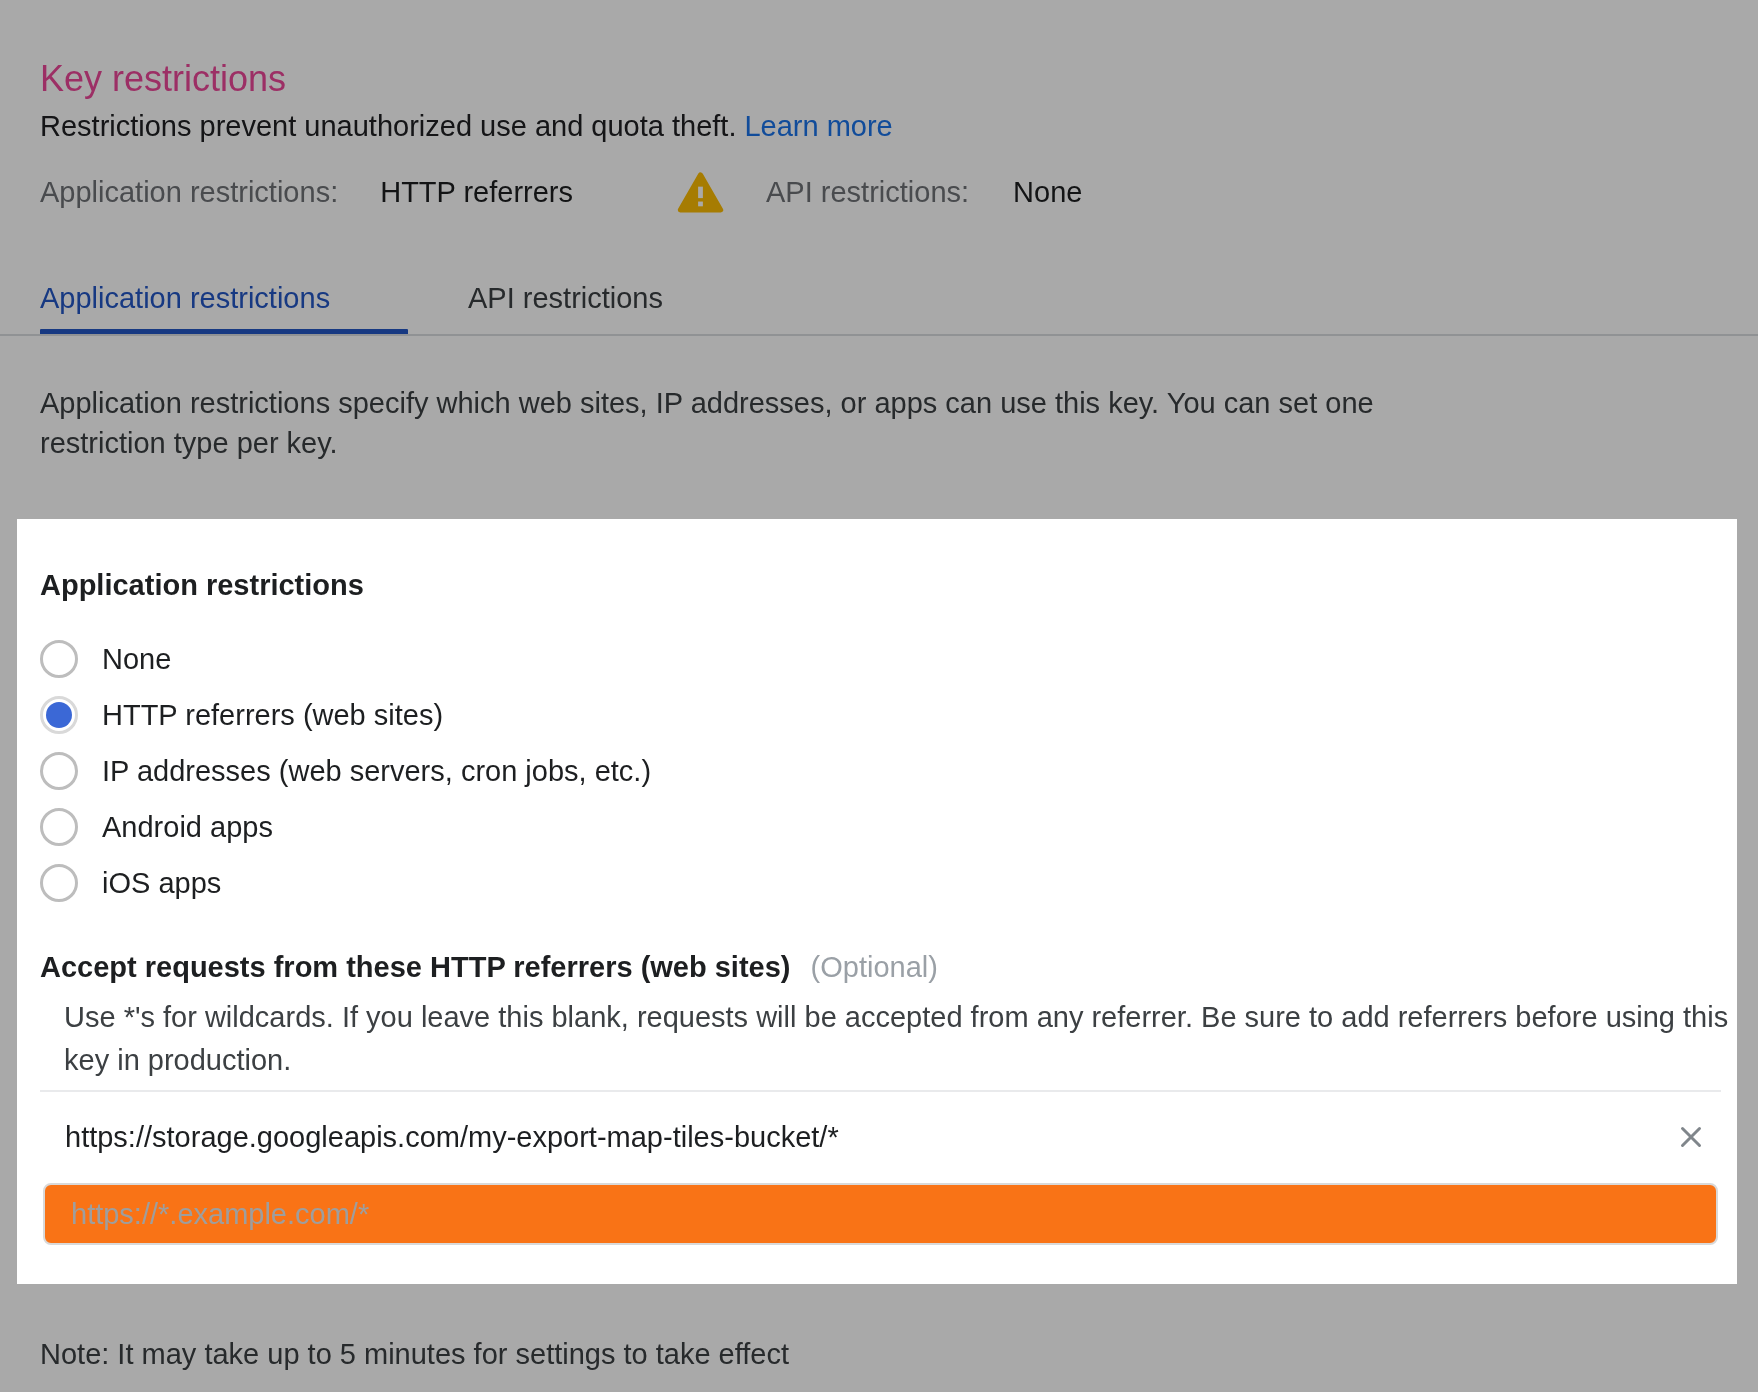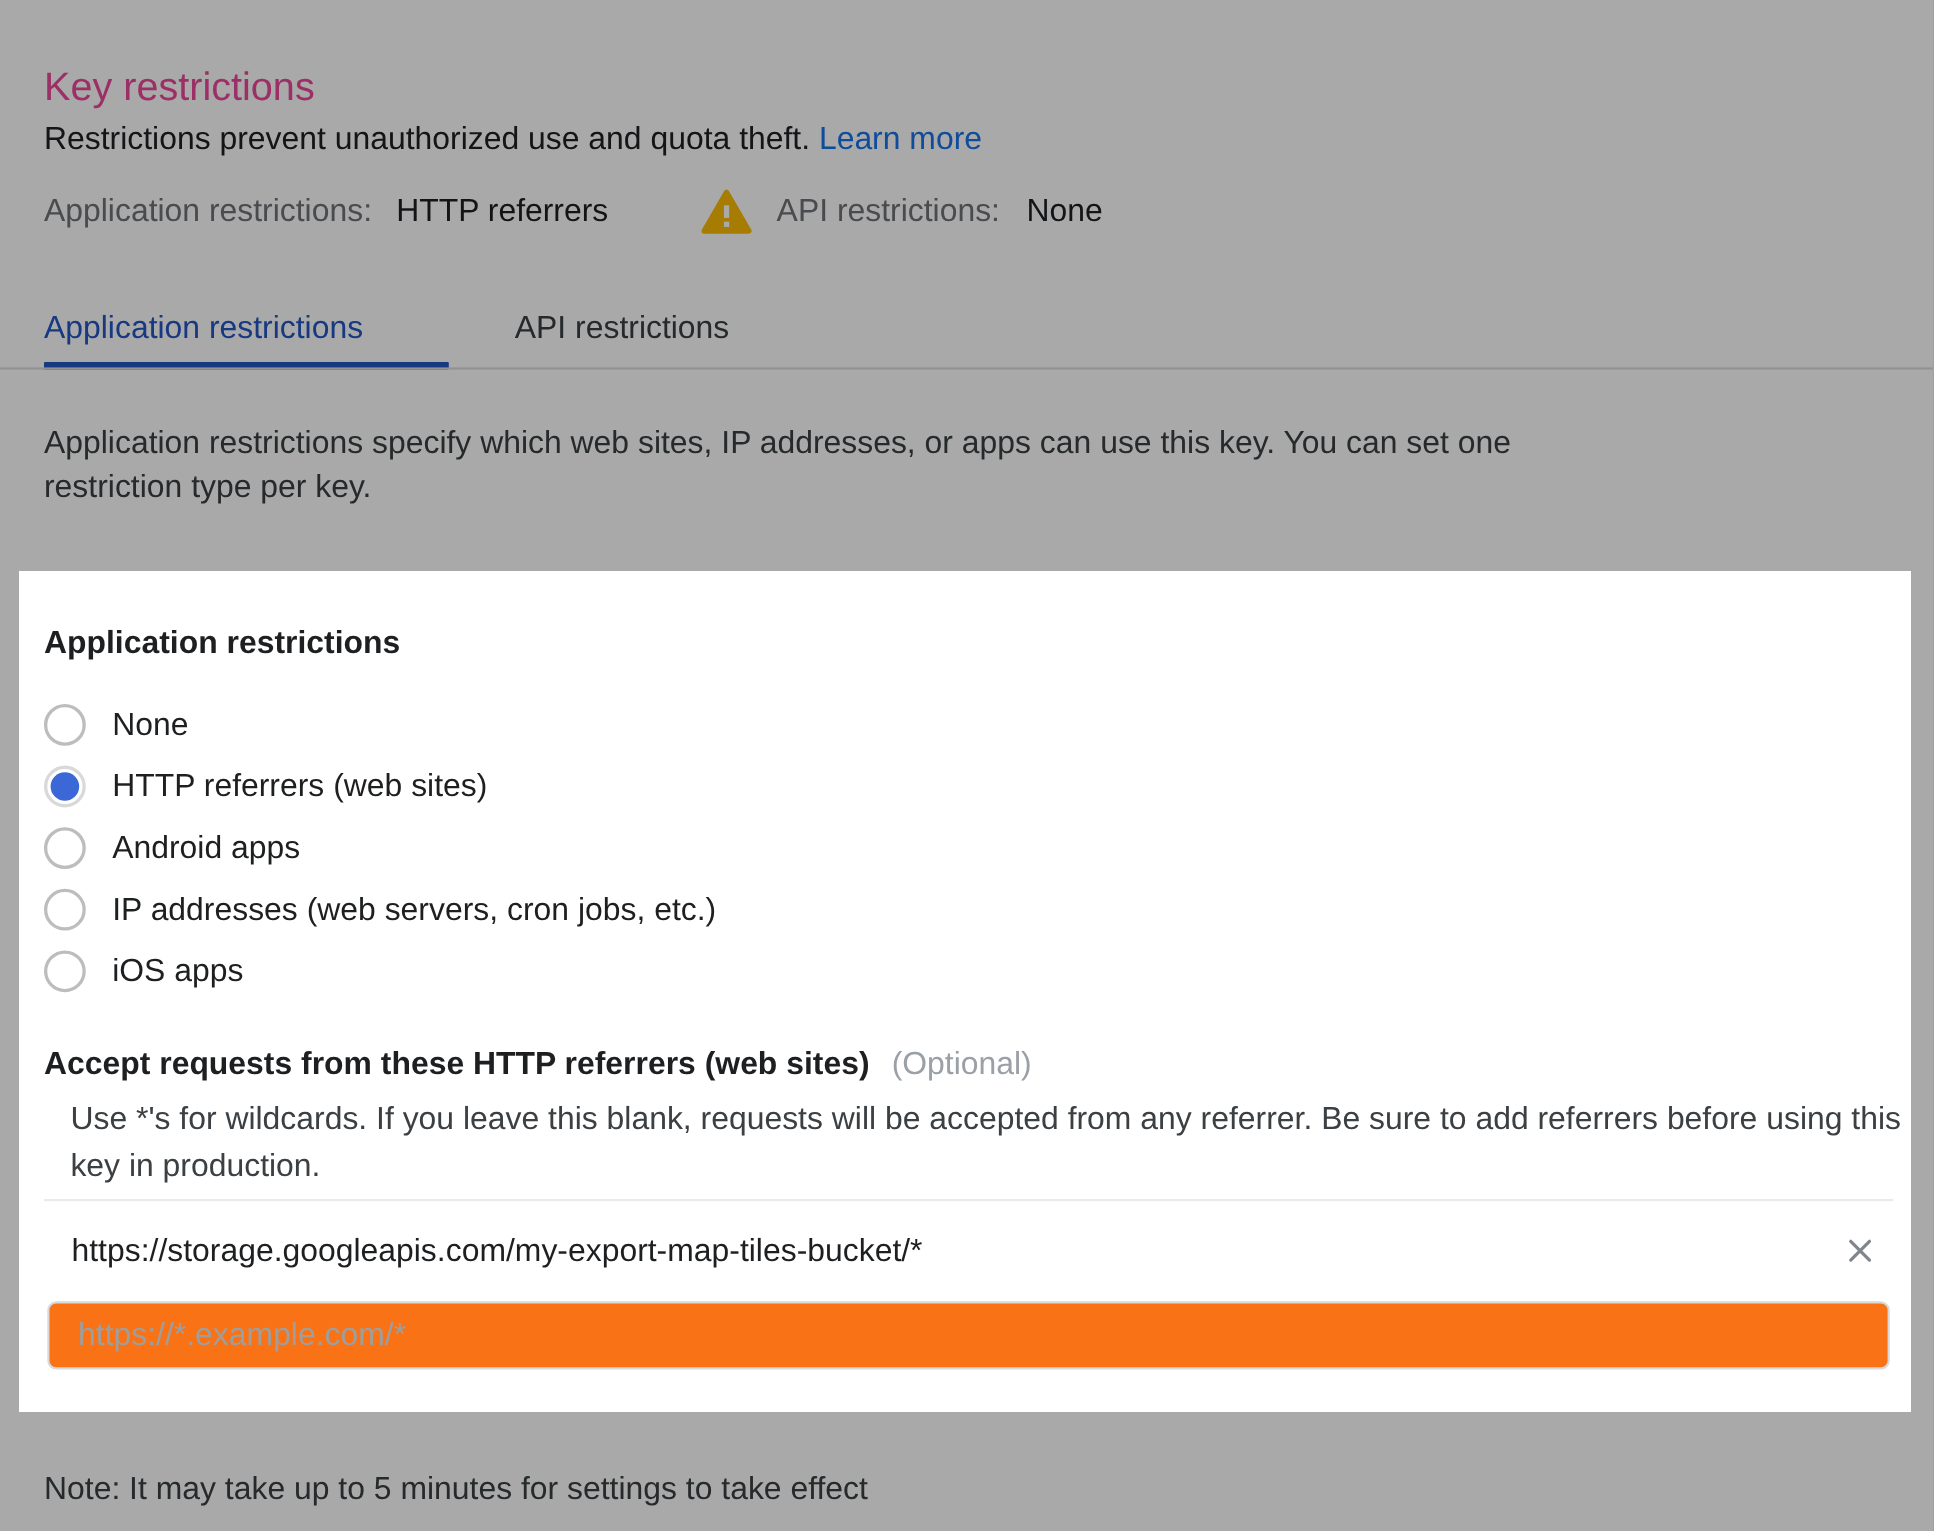--- a/index.html
+++ b/index.html
@@ -7,21 +7,21 @@
     position:relative;width:1758px;height:1392px;overflow:hidden;
     background:#ffffff;
     font-family:"Liberation Sans", sans-serif;
     color:#202124;
   }
   .abs{position:absolute;}
   
   .page-title{left:40px;top:34px;font-size:36px;font-weight:400;color:#ec4899;}
   .subtitle{left:40px;top:110px;font-size:29px;color:#202124;white-space:nowrap;}
   .subtitle a{color:#1A73E8;text-decoration:none;margin-left:8px;}
-  .summary-row{left:40px;top:171px;font-size:29px;display:flex;align-items:center;white-space:nowrap;}
+  .summary-row{left:40px;top:171px;font-size:29px;display:flex;align-items:center;white-space:nowrap;gap:20px;}
   .summary-label{color:#6f7276;}
   .summary-value{color:#1d1f21;margin-left:22px;}
   .warning-svg{margin-left:84px;display:block;}
   .summary-label2{color:#6f7276;margin-left:22px;}
   .summary-value2{color:#1d1f21;margin-left:24px;}
   
   .tab{top:282px;font-size:29px;cursor:pointer;white-space:nowrap;}
   .tab-active{left:40px;color:#2457C5;}
   .tab-inactive{left:468px;color:#3C4043;}
   .tab-underline{left:40px;top:329px;width:368px;height:7px;background:#2457C5;border-radius:1px;}
@@ -93,25 +93,25 @@
       <label class="radio-row">
         <span class="radio-circle"></span>
         <span class="radio-label">None</span>
       </label>
       <label class="radio-row selected">
         <span class="radio-circle"></span>
         <span class="radio-label">HTTP referrers (web sites)</span>
       </label>
       <label class="radio-row">
         <span class="radio-circle"></span>
-        <span class="radio-label">Android apps</span>
+        <span class="radio-label">IP addresses (web servers, cron jobs, etc.)</span>
       </label>
       <label class="radio-row">
         <span class="radio-circle"></span>
-        <span class="radio-label">IP addresses (web servers, cron jobs, etc.)</span>
+        <span class="radio-label">Android apps</span>
       </label>
       <label class="radio-row">
         <span class="radio-circle"></span>
         <span class="radio-label">iOS apps</span>
       </label>
     </div>
 
     <div class="abs ref-heading">
       <span class="bold">Accept requests from these HTTP referrers (web sites)</span>
       <span class="optional">(Optional)</span>

